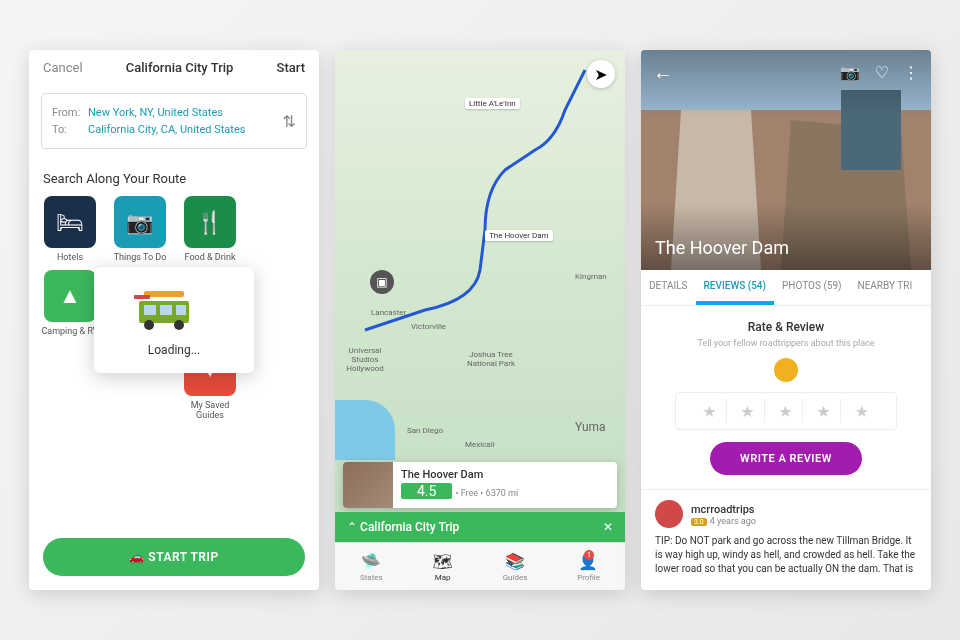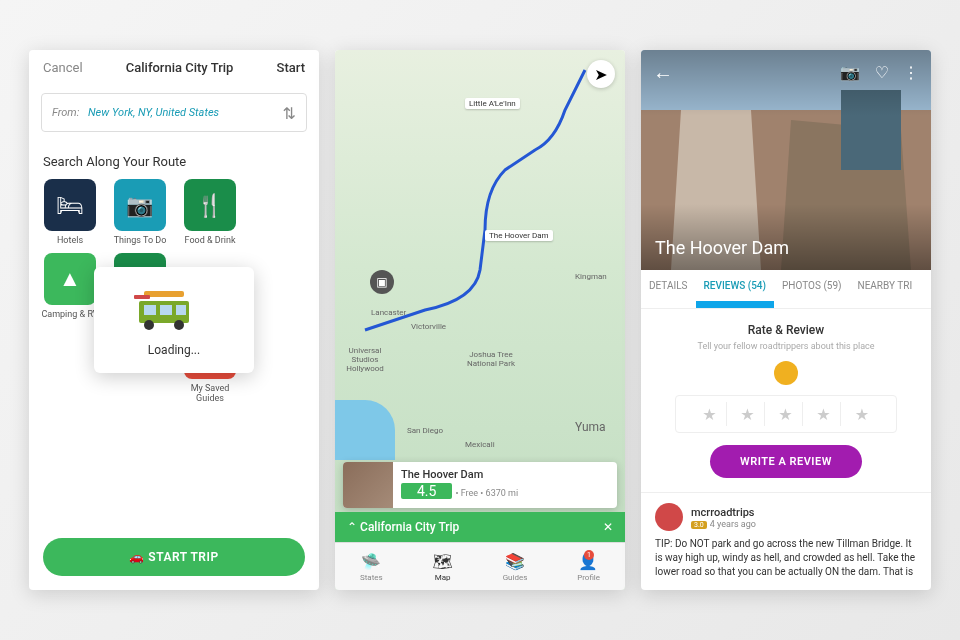--- a/index.html
+++ b/index.html
@@ -5,21 +5,21 @@
 *{margin:0;padding:0;box-sizing:border-box;font-family:-apple-system,BlinkMacSystemFont,"Segoe UI",Roboto,sans-serif;}
 body{background:linear-gradient(135deg,#f5f5f5 0%,#e8e8e8 100%);width:960px;height:640px;display:flex;justify-content:center;align-items:center;gap:16px;padding:20px;}
 .phone{width:290px;height:540px;background:#fff;border-radius:4px;box-shadow:0 4px 20px rgba(0,0,0,0.15);overflow:hidden;position:relative;}
 
 
 .s1-header{display:flex;justify-content:space-between;align-items:center;padding:10px 14px;font-size:13px;}
 .s1-cancel{color:#888;}
 .s1-title{color:#333;font-weight:500;}
 .s1-start{color:#333;font-weight:500;}
 .s1-route-box{margin:8px 12px;border:1px solid #ddd;border-radius:4px;padding:8px 10px;position:relative;}
-.s1-route-row{display:flex;font-size:11px;margin:4px 0;font-style:italic;}
+.s1-route-row{display:flex;font-size:11px;margin:4px 0;}
 .s1-route-label{color:#888;width:36px;}
 .s1-route-value{color:#1a9cb5;}
 .s1-swap{position:absolute;right:10px;top:50%;transform:translateY(-50%);color:#888;}
 .s1-section-label{padding:14px 14px 10px;font-size:13px;color:#333;}
 .s1-grid{display:flex;flex-wrap:wrap;padding:0 10px;gap:8px;}
 .s1-cat{display:flex;flex-direction:column;align-items:center;width:62px;}
 .s1-cat-icon{width:52px;height:52px;border-radius:8px;display:flex;align-items:center;justify-content:center;color:#fff;font-size:22px;}
 .s1-cat-label{font-size:9px;color:#555;margin-top:4px;text-align:center;}
 .s1-loading{position:absolute;left:50%;top:50%;transform:translate(-50%,-50%);background:#fff;border-radius:6px;box-shadow:0 4px 20px rgba(0,0,0,0.2);padding:16px 20px;text-align:center;width:160px;}
 .s1-loading-img{width:100px;height:50px;margin:0 auto 10px;position:relative;}
@@ -46,21 +46,21 @@
 .s2-nav-badge{position:absolute;top:-2px;right:6px;width:10px;height:10px;background:#e74c3c;border-radius:50%;color:#fff;font-size:7px;display:flex;align-items:center;justify-content:center;}
 
 
 .s3-hero{height:220px;position:relative;background:linear-gradient(180deg,#a8c4d8 0%,#8a6d5a 30%,#6b5a4a 100%);}
 .s3-hero-overlay{position:absolute;inset:0;background:linear-gradient(180deg,rgba(0,0,0,0.3) 0%,transparent 30%,transparent 70%,rgba(0,0,0,0.4) 100%);}
 .s3-top-icons{position:absolute;top:10px;left:12px;right:12px;display:flex;justify-content:space-between;align-items:center;color:#fff;}
 .s3-right-icons{display:flex;gap:14px;}
 .s3-title{position:absolute;bottom:12px;left:14px;color:#fff;font-size:18px;font-weight:400;}
 .s3-tabs{display:flex;border-bottom:1px solid #eee;font-size:10px;}
 .s3-tab{padding:10px 8px;color:#888;white-space:nowrap;}
-.s3-tab.active{color:#1a9cb5;border-bottom:7px solid #0ea5e9;font-weight:500;}
+.s3-tab.active{color:#1a9cb5;border-bottom:4px solid #0ea5e9;font-weight:500;}
 .s3-review-area{padding:14px;text-align:center;}
 .s3-rate-label{font-size:12px;color:#333;font-weight:500;}
 .s3-rate-sub{font-size:9px;color:#aaa;margin:4px 0 10px;}
 .s3-coin{width:24px;height:24px;background:#f0b020;border-radius:50%;margin:0 auto 10px;}
 .s3-stars{display:flex;justify-content:center;gap:4px;border:1px solid #eee;border-radius:4px;padding:6px 0;margin:0 20px 12px;}
 .s3-star{width:34px;height:24px;display:flex;align-items:center;justify-content:center;color:#ccc;font-size:16px;border-right:1px solid #eee;}
 .s3-star:last-child{border-right:none;}
 .s3-write-btn{background:#a21caf;color:#fff;border:none;border-radius:22px;padding:10px 30px;font-size:11px;font-weight:600;letter-spacing:0.5px;}
 .s3-review{padding:10px 14px;border-top:1px solid #eee;}
 .s3-review-header{display:flex;align-items:center;gap:8px;margin-bottom:6px;}
@@ -76,20 +76,24 @@
 <div class="phone">
   <div class="s1-header">
     <span class="s1-cancel">Cancel</span>
     <span class="s1-title">California City Trip</span>
     <span class="s1-start">Start</span>
   </div>
   <div class="s1-route-box">
     <div class="s1-route-row">
       <span class="s1-route-label">From:</span>
       <span class="s1-route-value">New York, NY, United States</span>
+    </div>
+    <div class="s1-route-row">
+      <span class="s1-route-label">To:</span>
+      <span class="s1-route-value">California City, CA, United States</span>
     </div>
     <span class="s1-swap">⇅</span>
   </div>
   <div class="s1-section-label">Search Along Your Route</div>
   <div class="s1-grid">
     <div class="s1-cat">
         <div class="s1-cat-icon" style="background:#1a2f4a">🛏</div>
         <span class="s1-cat-label">Hotels</span>
       </div>
     <div class="s1-cat">

